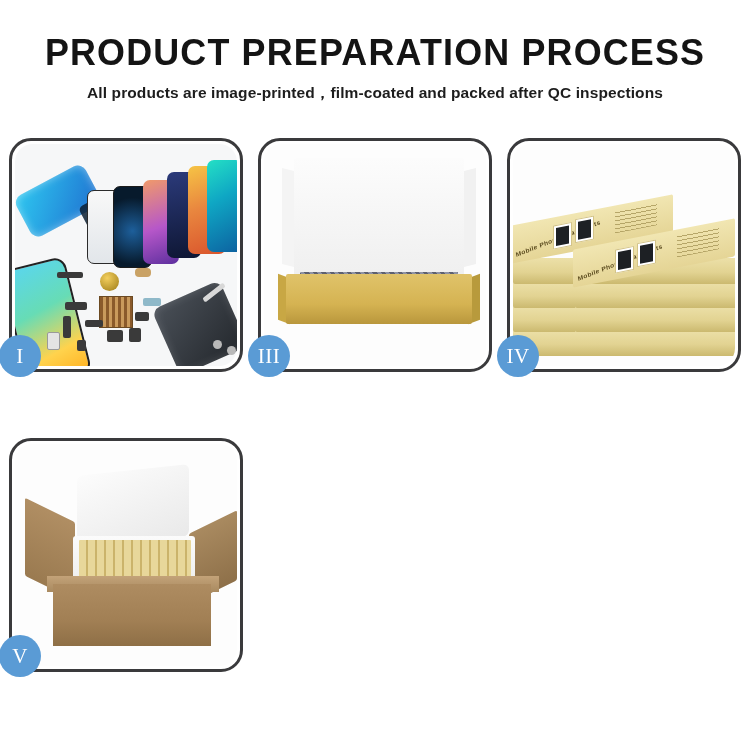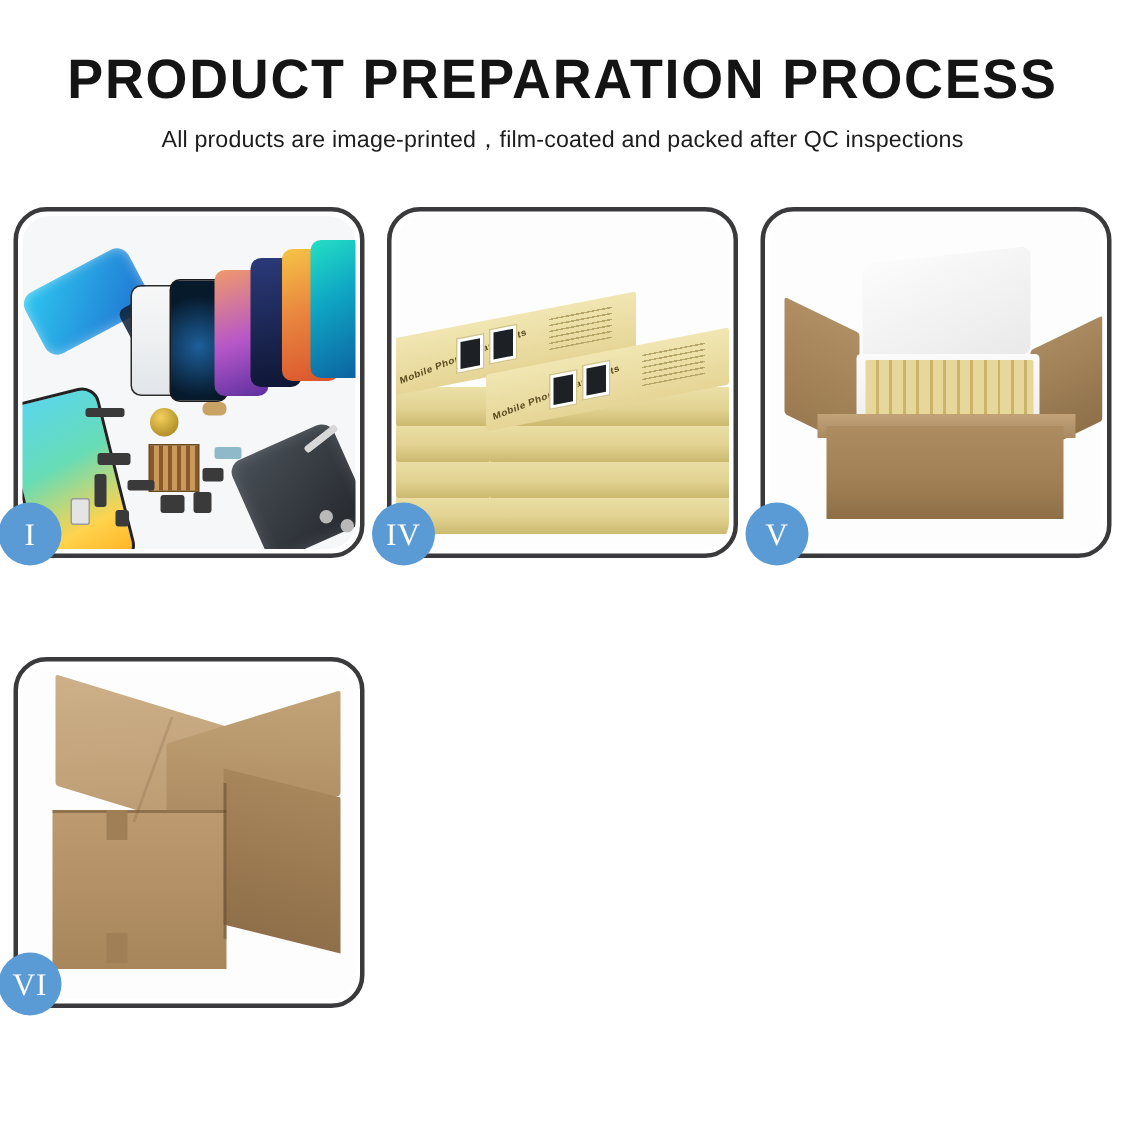--- a/index.html
+++ b/index.html
@@ -22,20 +22,21 @@
     line-height:1;
     transform:scaleX(0.97);
     white-space:nowrap;
   }
   .subtitle{
     margin-top:12px;
     font-size:15.5px;
     color:#1d1d1d;
     letter-spacing:0.1px;
     white-space:nowrap;
+    font-weight:bold;
   }
 
   
   .grid{
     position:absolute;
     left:9px;top:138px;
     width:732px;
     display:grid;
     grid-template-columns:repeat(3,234px);
     grid-template-rows:repeat(2,234px);
@@ -180,20 +181,32 @@
         <div class="chip" style="left:62px;top:196px;width:9px;height:11px;"></div>
         <div class="chip" style="left:32px;top:188px;width:11px;height:16px;background:#e4e4e4;border:1px solid #9a9a9a;"></div>
         <div class="flex" style="left:186px;top:146px;width:26px;height:5px;transform:rotate(-38deg);"></div>
         <div class="flex" style="left:198px;top:196px;width:9px;height:9px;border-radius:50%;background:#b9b9b9;"></div>
         <div class="flex" style="left:212px;top:202px;width:9px;height:9px;border-radius:50%;background:#b9b9b9;"></div>
       </div>
       <div class="badge">I</div>
     </div>
 
 
+    <div class="panel">
+      <div class="photo p3">
+        <div class="lidflapL"></div>
+        <div class="lidflapR"></div>
+        <div class="lid"></div>
+        <div class="trayL"></div>
+        <div class="trayR"></div>
+        <div class="trayinner"></div>
+        <div class="traybase"></div>
+      </div>
+      <div class="badge">III</div>
+    </div>
 
     <div class="panel">
       <div class="photo p4">
         <div class="stack">
           <div class="sbox" style="left:4px;top:150px;"></div>
           <div class="sbox" style="left:4px;top:126px;"></div>
           <div class="sbox" style="left:4px;top:102px;"></div>
           <div class="sbox" style="left:4px;top:78px;"></div>
           <div class="sbox" style="left:66px;top:150px;"></div>
           <div class="sbox" style="left:66px;top:126px;"></div>
@@ -232,29 +245,15 @@
         <div class="flapR" style="background:linear-gradient(180deg,#a98a60,#8e7049);"></div>
         <div class="foamlid"></div>
         <div class="foambox"></div>
         <div class="kraftrow"></div>
         <div class="cartonlip" style="background:linear-gradient(180deg,#c3a278,#a98a60);"></div>
         <div class="cartonbody"></div>
       </div>
       <div class="badge">V</div>
     </div>
 
-    <div class="panel">
-      <div class="photo p6">
-        <div class="ctop"></div>
-        <div class="ctop2"></div>
-        <div class="cfront"></div>
-        <div class="cside"></div>
-        <div class="seam" style="left:20px;top:96px;width:116px;height:1.5px;"></div>
-        <div class="seam" style="left:134px;top:78px;width:1.5px;height:104px;"></div>
-        <div class="tape" style="left:56px;top:96px;width:14px;height:20px;background:#a07f57;"></div>
-        <div class="tape" style="left:56px;top:178px;width:14px;height:20px;background:#a07f57;"></div>
-        <div class="seam" style="left:86px;top:34px;width:2px;height:70px;transform:skewX(-20deg);opacity:.35;"></div>
-      </div>
-      <div class="badge">VI</div>
-    </div>
 
   </div>
 </div>
 
 </body></html>

